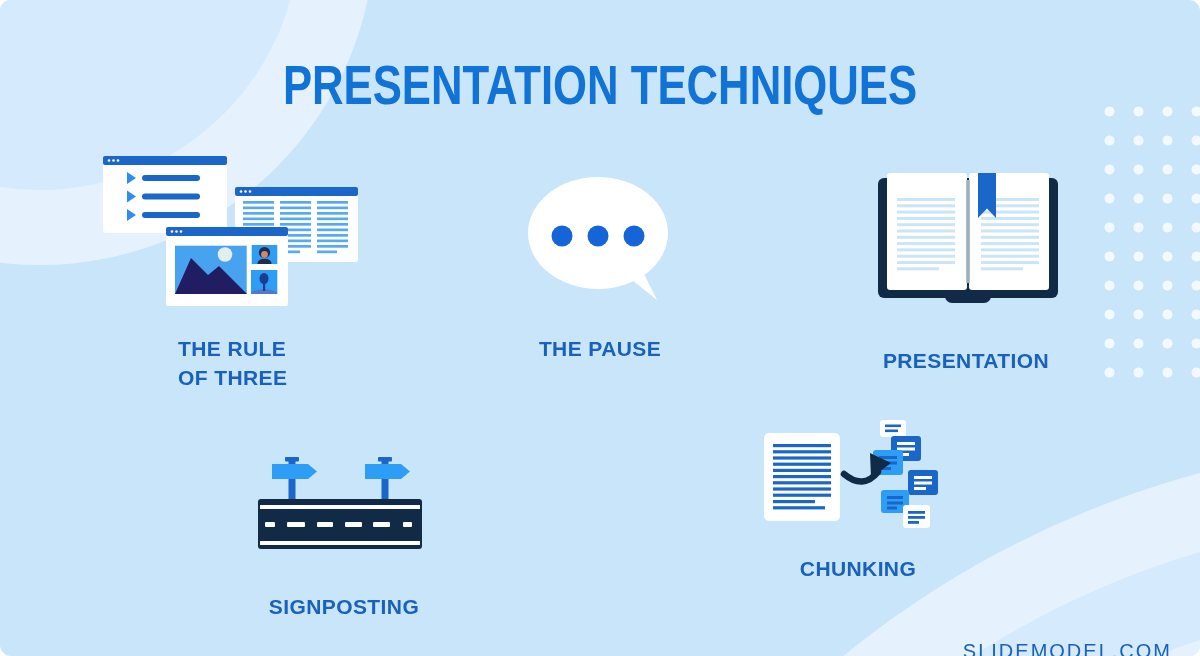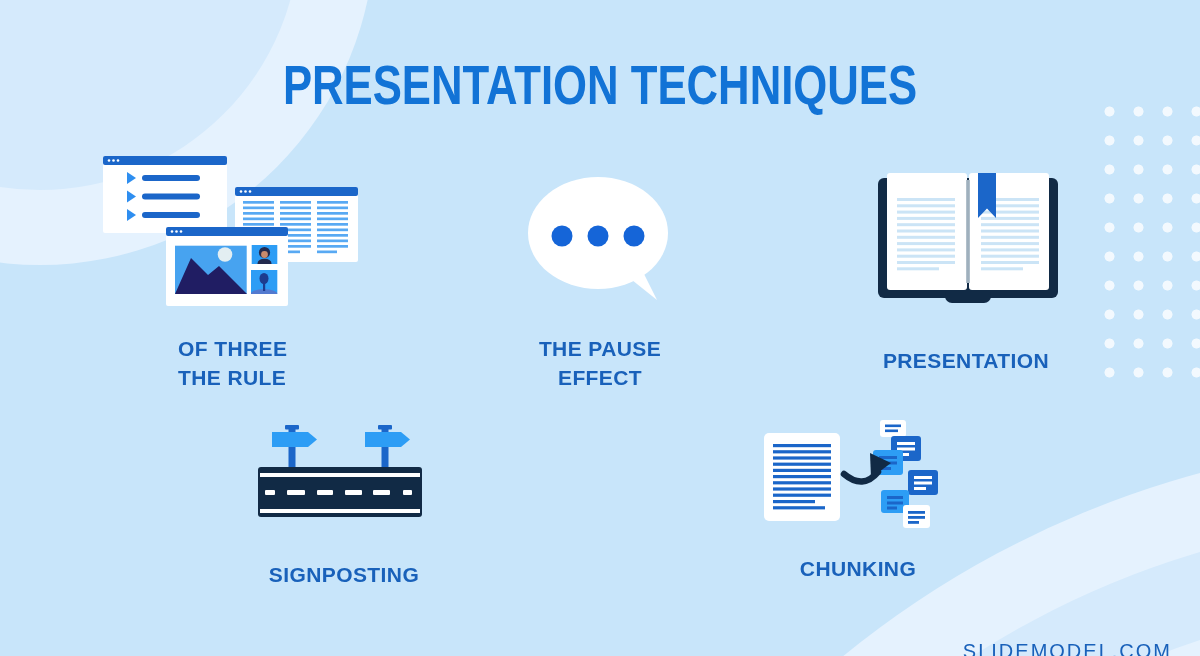--- a/index.html
+++ b/index.html
@@ -1,19 +1,20 @@
 <!DOCTYPE html>
 <html style="--background: #c8e5fa; --decor-light: #d5eafc; --decor-lighter: #e5f2fe; --decor-dot: #f3f9fe; --title-blue: #1273d6; --label-blue: #1961ba; --icon-blue: #1b66c9; --icon-blue-bright: #2d9df5; --icon-navy: #112a45; --icon-line-light: #cbe4f6; --column-line-blue: #58a9f3; --dot-blue: #1565d8; --sky-blue: #47a3f0; --mountain-navy: #201d63; --spine-gray: #9fb0bd;"><head>
 <meta charset="utf-8">
 <style>
   html,body{margin:0;padding:0;background:#fff;}
   .canvas{
     position:relative;width:1200px;height:656px;overflow:hidden;
     background:var(--background,#c8e5fa);
     font-family:"Liberation Sans",sans-serif;
+    border-radius:11px;
   }
   .decor{position:absolute;border-radius:50%;}
   #d-tl-outer{left:-295px;top:-405px;width:670px;height:670px;background:var(--decor-lighter,#e5f2fe);}
   #d-tl-inner{left:-220px;top:-330px;width:520px;height:520px;background:var(--decor-light,#d5eafc);}
   #d-br-1{left:490px;top:440px;width:1920px;height:1920px;background:var(--decor-lighter,#e5f2fe);}
   #d-br-2{left:566px;top:516px;width:1768px;height:1768px;background:var(--decor-light,#d5eafc);}
   #d-br-3{left:650px;top:600px;width:1600px;height:1600px;background:var(--decor-lighter,#e5f2fe);}
   .dots{
     position:absolute;left:1095px;top:97px;width:112px;height:292px;
     background-image:radial-gradient(circle,var(--decor-dot,#f3f9fe) 4.7px,rgba(0,0,0,0) 5.3px);
@@ -32,21 +33,21 @@
   }
   .label span{display:block;}
   #tech-1{left:100px;top:148px;width:270px;height:260px;}
   #tech-1 .label{left:78px;top:186px;width:auto;text-align:left;}
   #tech-2{left:500px;top:176px;width:200px;height:230px;text-decoration:underline;}
   #tech-2 .icon{left:26px;}
   #tech-2 .label{top:158px;}
   #tech-3{left:866px;top:168px;width:200px;height:230px;}
   #tech-3 .icon{left:7px;}
   #tech-3 .label{top:178px;}
-  #tech-4{left:244px;top:424px;width:200px;height:180px;}
+  #tech-4{left:244px;top:456px;width:200px;height:180px;}
   #tech-4 .icon{left:11px;}
   #tech-4 .label{top:136px;}
   #tech-5{left:748px;top:408px;width:220px;height:210px;}
   #tech-5 .icon{left:10px;}
   #tech-5 .label{top:146px;}
   .brand{
     position:absolute;left:0;top:626px;width:1158px;margin:14px;text-align:right;
     font-size:20px;font-weight:400;letter-spacing:2px;color:var(--label-blue,#1961ba);
   }
   
@@ -144,38 +145,37 @@
           <rect x="151" y="122" width="26.3" height="24" class="f-bright"></rect>
           <g clip-path="url(#clip-tree)">
             <ellipse cx="164" cy="147" rx="14" ry="6" fill="#5379cf"></ellipse>
             <rect x="163" y="134" width="2.2" height="9" fill="#1d3c8f"></rect>
             <ellipse cx="164" cy="130.5" rx="4.5" ry="5.5" fill="#1d3c8f"></ellipse>
           </g>
         </g>
       </svg>
     </div>
     <p class="label">
+      <span>THE RULE</span>
       <span>OF THREE</span>
-      <span>THE RULE</span>
     </p>
   </section>
 
   <section class="tech" id="tech-2">
     <div class="icon">
       <svg width="145" height="126" viewBox="0 0 145 126">
         <ellipse cx="72" cy="57" rx="70" ry="56" class="f-white"></ellipse>
         <polygon points="96,96 131,124 114,90" class="f-white"></polygon>
         <circle cx="36" cy="60" r="10.5" class="f-dotblue"></circle>
         <circle cx="72" cy="60" r="10.5" class="f-dotblue"></circle>
         <circle cx="108" cy="60" r="10.5" class="f-dotblue"></circle>
       </svg>
     </div>
     <p class="label">
       <span>THE PAUSE</span>
-      <span>EFFECT</span>
     </p>
   </section>
 
   <section class="tech" id="tech-3">
     <div class="icon">
       <svg width="190" height="140" viewBox="0 0 190 140">
         <defs>
           <g id="bl">
             <rect x="0" y="0" width="58" height="3" class="f-light"></rect>
             <rect x="0" y="6.3" width="58" height="3" class="f-light"></rect>

